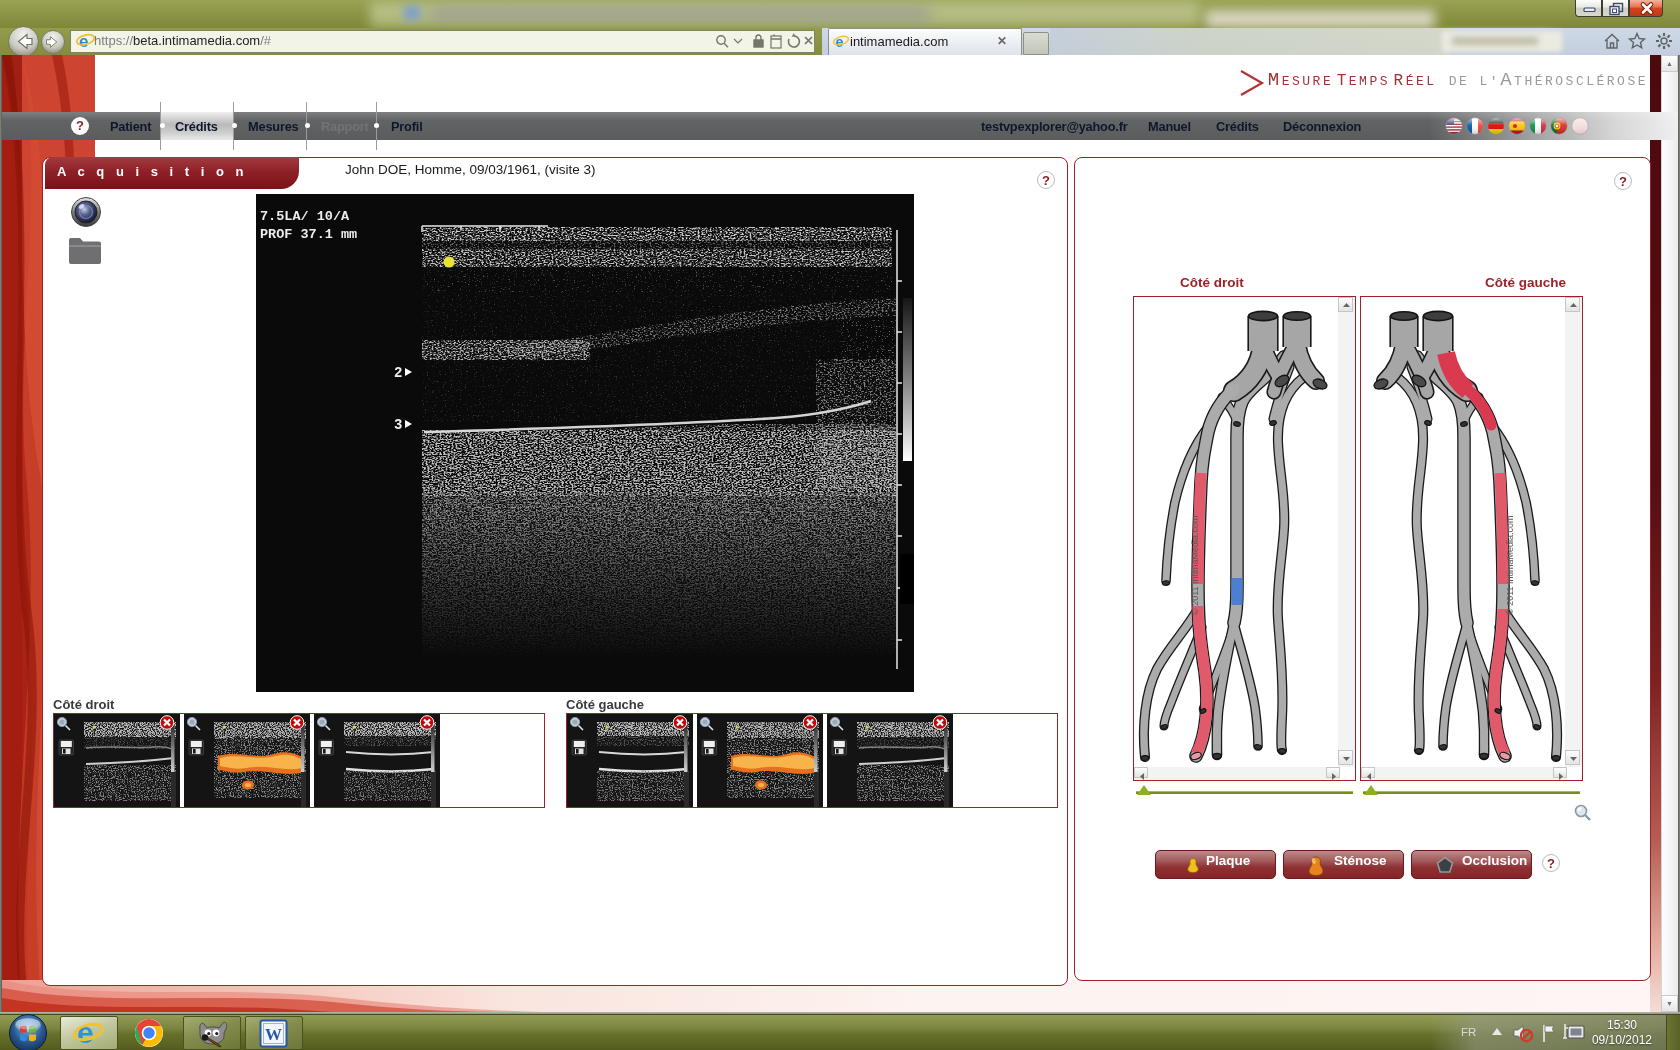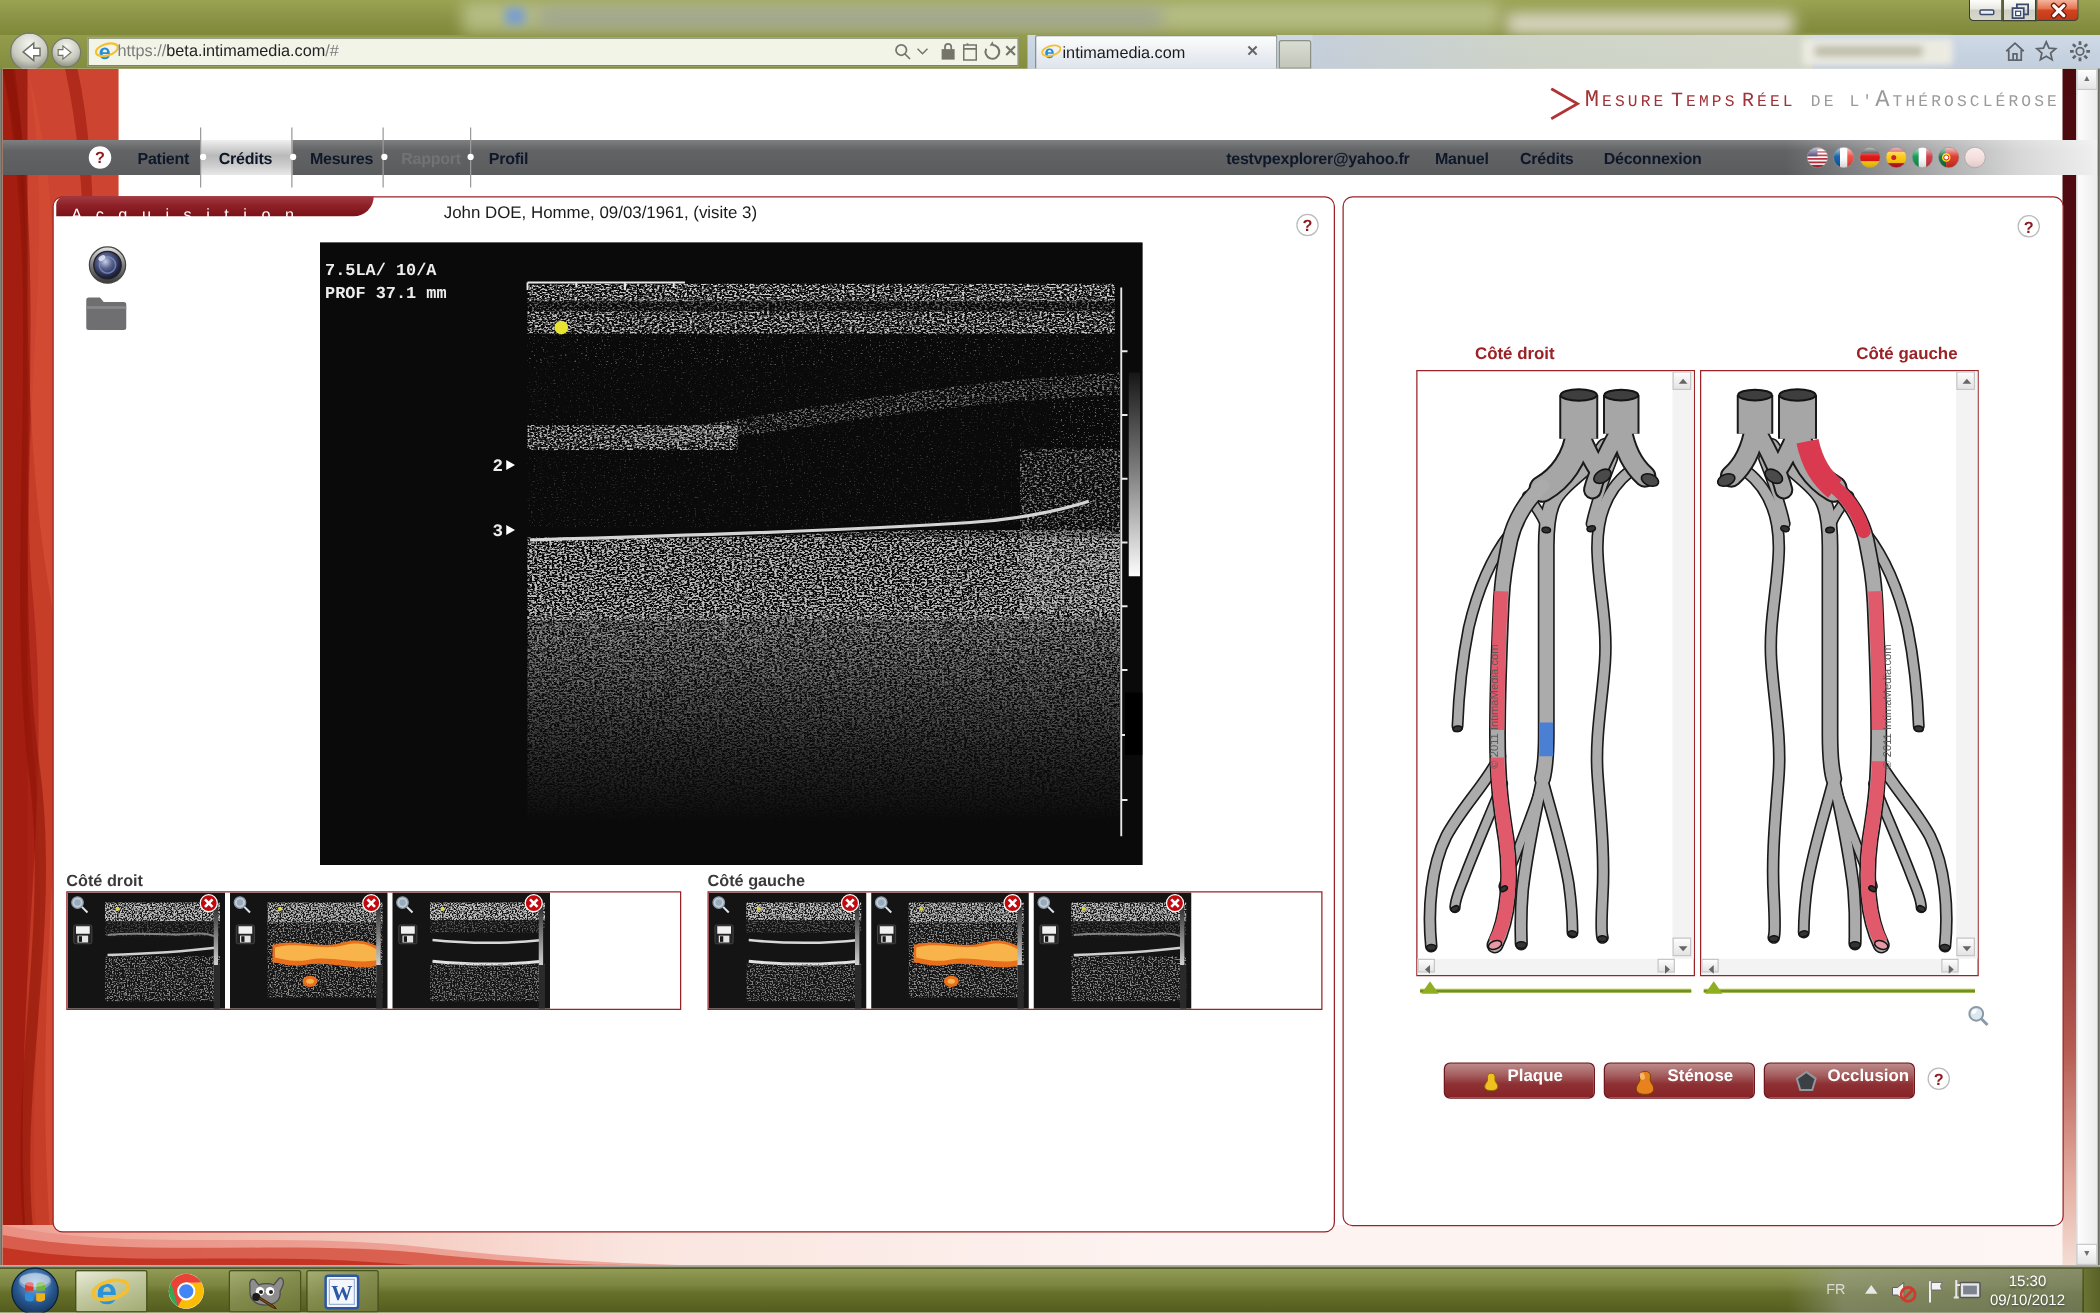--- a/index.html
+++ b/index.html
@@ -60,27 +60,27 @@
   .navdot { position:absolute; top:68px; width:5px; height:5px; border-radius:50%; background:#fff; }
   .navitem { position:absolute; top:63.5px; color:#0f172a; font-weight:bold; font-size:12.8px; letter-spacing:-0.2px; }
   #acqhl { left:158px; top:57px; width:74px; height:28px;
     background:linear-gradient(#efefef,#b9b9b9 45%,#cfcfcf 75%,#e8e8e8); }
   .qcirc { position:absolute; width:18px; height:18px; border-radius:50%; background:#fff; color:#8c1a1f; font-weight:bold; text-align:center; font-size:13px; line-height:18px; }
 
   
   .panel { position:absolute; background:#fff; border:1px solid #9b2227; border-radius:8px; }
   #acqpanel { left:40px; top:102px; width:1026px; height:829px; }
   #affpanel { left:1072px; top:102px; width:577px; height:824px; }
-  .ptab { position:absolute; left:2px; top:-1px; height:16px;
+  .ptab { position:absolute; left:2px; top:-1px; height:32px;
     background:linear-gradient(#a23b42,#8e2127 45%,#7a1217);
-    border-radius:8px 0 18px 0; color:#fff; font-weight:normal; font-size:13px; letter-spacing:4px;
+    border-radius:8px 0 18px 0; color:#fff; font-weight:bold; font-size:13px; letter-spacing:4px;
     padding:7px 0 0 12px; }
   .pq { position:absolute; top:14px; right:18px; width:18px; height:18px; border-radius:50%; background:#fff; border:1px solid #bbb; color:#8c1a1f; font-weight:bold; text-align:center; font-size:13px; line-height:17px;}
 
-  #patientline { position:absolute; left:312px; top:4px; font-size:13.5px; color:#1a1a1a; }
+  #patientline { position:absolute; left:302px; top:4px; font-size:13.5px; color:#1a1a1a; }
 
   
   #usmain { position:absolute; left:213px; top:36px; width:658px; height:498px; background:#090909; }
   .thlabel { position:absolute; font-size:13px; font-weight:bold; color:#3a3a3a; }
   .thbox { position:absolute; width:492px; height:95px; border:1px solid #9b2227; background:#fff; }
 
   
   .cotelab { position:absolute; font-size:13.5px; font-weight:bold; color:#9b2227; }
   .treebox { position:absolute; top:138px; width:223px; height:485px; border:1px solid #9b2227; background:#fff; }
   .tvscroll { position:absolute; right:0; top:0; width:17px; height:470px; background:#f3f3f3; }

